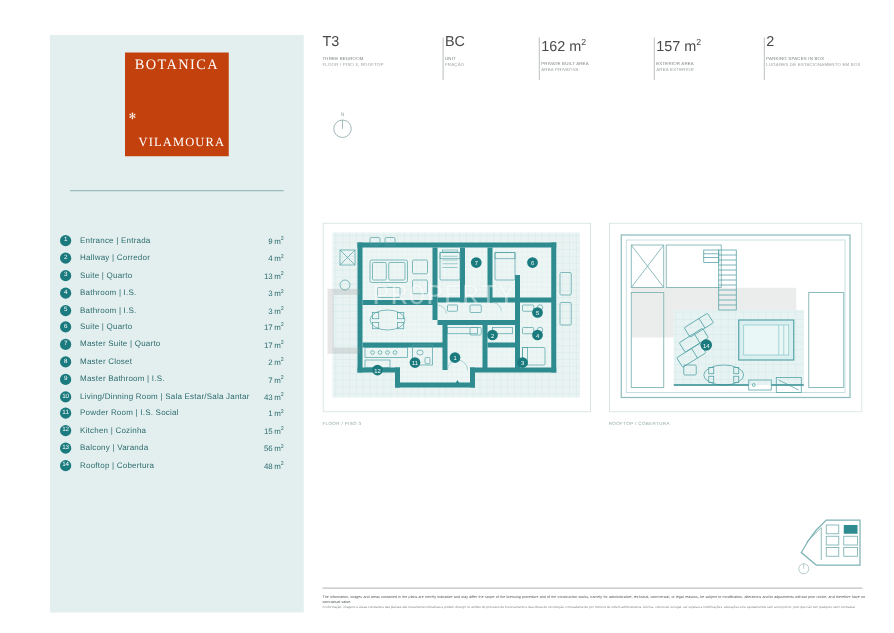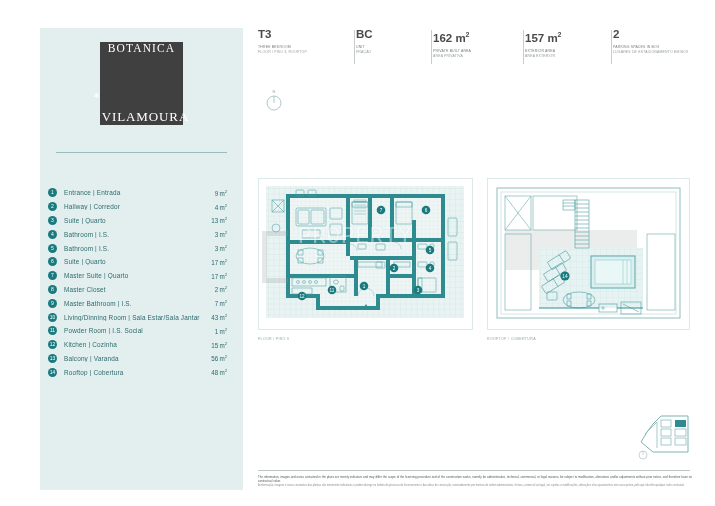--- a/index.html
+++ b/index.html
@@ -19,37 +19,37 @@
     left: 40px; top: 28px;
     width: 203px; height: 462px;
     background: #E3EFEF;
   }
   .logo-wrap {
     position: absolute; left: 0; top: 0; width: 203px; height: 110px;
     display: flex; align-items: center; justify-content: center;
   }
   .logo-box {
     width: 83px; height: 83px;
-    background: #404040;
+    background: #c2410c;
     display: flex; flex-direction: column;
-    align-items: center; justify-content: space-between;
+    align-items: center; justify-content: center;
     gap: 9px;
   }
   .logo-main {
     color: #ffffff;
     font-family: "Liberation Serif", serif;
     font-size: 11.5px;
     letter-spacing: 1.1px;
   }
   .logo-sub-row { display: flex; align-items: center; gap: 2px; }
   .logo-star { color: #ffffff; font-size: 7px; line-height: 1; }
   .logo-sub {
     color: #ffffff;
     font-family: "Liberation Serif", serif;
-    font-size: 13px;
+    font-size: 10px;
     letter-spacing: 0.9px;
     margin-top: 42px;
   }
   .sidebar-rule {
     position: absolute; left: 16px; top: 124px;
     width: 171px; height: 1px; background: #9BBDBD;
   }
 
   
   .room-list {
@@ -106,21 +106,20 @@
   .spec-w2 { width: 77px; }
   .spec-w3 { width: 92px; }
   .spec-w4 { width: 88px; }
   .spec-w5 { width: 79px; }
   .spec-value {
     color: #4A4A4A;
     font-size: 11.5px;
     line-height: 13px;
     margin-bottom: 4px;
     white-space: nowrap;
-    font-weight: bold;
   }
   .spec-value sup { font-size: 7px; vertical-align: super; }
   .spec-caption {
     color: #7C8181;
     font-size: 3.5px;
     line-height: 5px;
     letter-spacing: 0.15px;
     text-transform: uppercase;
     white-space: nowrap;
   }

